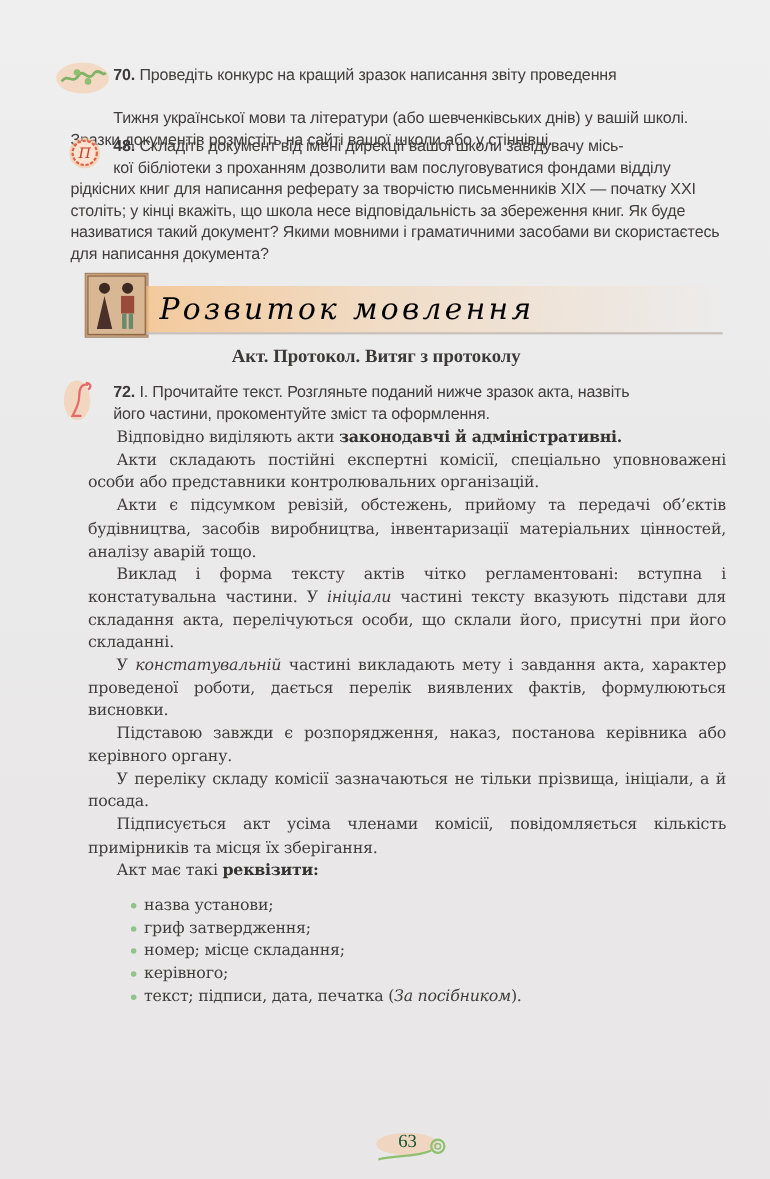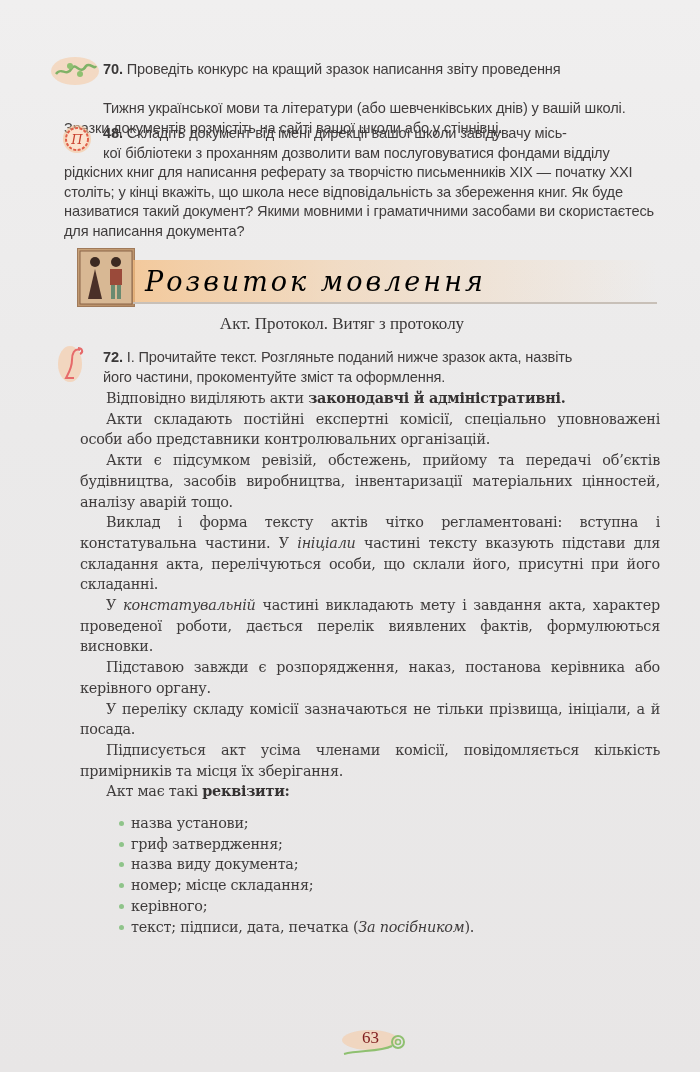--- a/index.html
+++ b/index.html
@@ -33,21 +33,21 @@
   }
   .banner-line { position:absolute; left:56px; top:54px; width:524px; height:2px; background:#c8c0b8; }
   .banner-title {
     position:absolute; left:68px; top:18px;
     font-family:"DejaVu Serif", serif; font-style:italic;
     font-size:27px; color:#000000; letter-spacing:3px;
   }
 
   .section-title {
     position:absolute; left:0; width:684px; top:314px; text-align:center;
-    font-family:"Liberation Serif", serif; font-weight:normal; font-size:17px; color:#3b3838;
+    font-family:"Liberation Serif", serif; font-weight:bold; font-size:17px; color:#3b3838;
   }
 
   .body {
     position:absolute; left:80px; width:580px;
     font-family:"DejaVu Serif", serif; font-size:14.4px; line-height:20.7px;
     color:#3f3c3c; text-align:justify; letter-spacing:-0.25px;
   }
   .body p { margin:0; text-indent:26px; }
   .body b { color:#353232; }
   .body i { font-family:"DejaVu Serif", serif; }
@@ -57,21 +57,21 @@
   .req-list li::before {
     content:""; position:absolute; left:2px; top:8px; width:5px; height:5px;
     border-radius:50%; background:#8fc48a;
   }
 
   .page-num {
     position:absolute; left:340px; top:1028px; width:60px; height:30px;
   }
   .page-num span {
     position:absolute; left:22px; top:0;
-    font-family:"Liberation Serif", serif; font-size:17px; color:#7f1d1d;
+    font-family:"Liberation Serif", serif; font-size:17px; color:#14532d;
   }
 </style>
 </head>
 <body>
 
 <div class="page">
 
   <div class="task-icon" style="left:50px;top:56px;width:50px;height:30px;">
     <svg width="50" height="30" viewBox="0 0 50 30">
       <ellipse cx="25" cy="15" rx="24" ry="14" fill="#f5c9a0" opacity="0.55"></ellipse>
@@ -134,21 +134,20 @@
     <p>Акти є підсумком ревізій, обстежень, прийому та передачі об’єктів будівництва, засобів виробництва, інвентаризації матеріальних цінностей, аналізу аварій тощо.</p>
     <p><span>Виклад і форма тексту актів чітко регламентовані: вступна і констатувальна частини. У </span><i>ініціали</i><span> частині тексту вказують підстави для складання акта, перелічуються особи, що склали його, присутні при його складанні.</span></p>
     <p><span>У </span><i>констатувальній</i><span> частині викладають мету і завдання акта, характер проведеної роботи, дається перелік виявлених фактів, формулюються висновки.</span></p>
     <p>Підставою завжди є розпорядження, наказ, постанова керівника або керівного органу.</p>
     <p>У переліку складу комісії зазначаються не тільки прізвища, ініціали, а й посада.</p>
     <p>Підписується акт усіма членами комісії, повідомляється кількість примірників та місця їх зберігання.</p>
     <p><span>Акт має такі </span><b>реквізити:</b></p>
     <ul class="req-list">
       <li>назва установи;</li>
       <li>гриф затвердження;</li>
-      <li>назва виду документа;</li>
       <li>номер; місце складання;</li>
       <li>керівного;</li>
       <li><span>текст; підписи, дата, печатка (</span><i>За посібником</i><span>).</span></li>
     </ul>
   </div>
 
   <div class="page-num">
     <svg width="80" height="30" viewBox="0 0 80 30" style="position:absolute;left:0;top:0;">
       <ellipse cx="30" cy="12" rx="28" ry="10" fill="#f7c59a" opacity="0.5"></ellipse>
       <path d="M4 26 C20 22,40 24,52 18" stroke="#8fc070" stroke-width="2" fill="none"></path>

